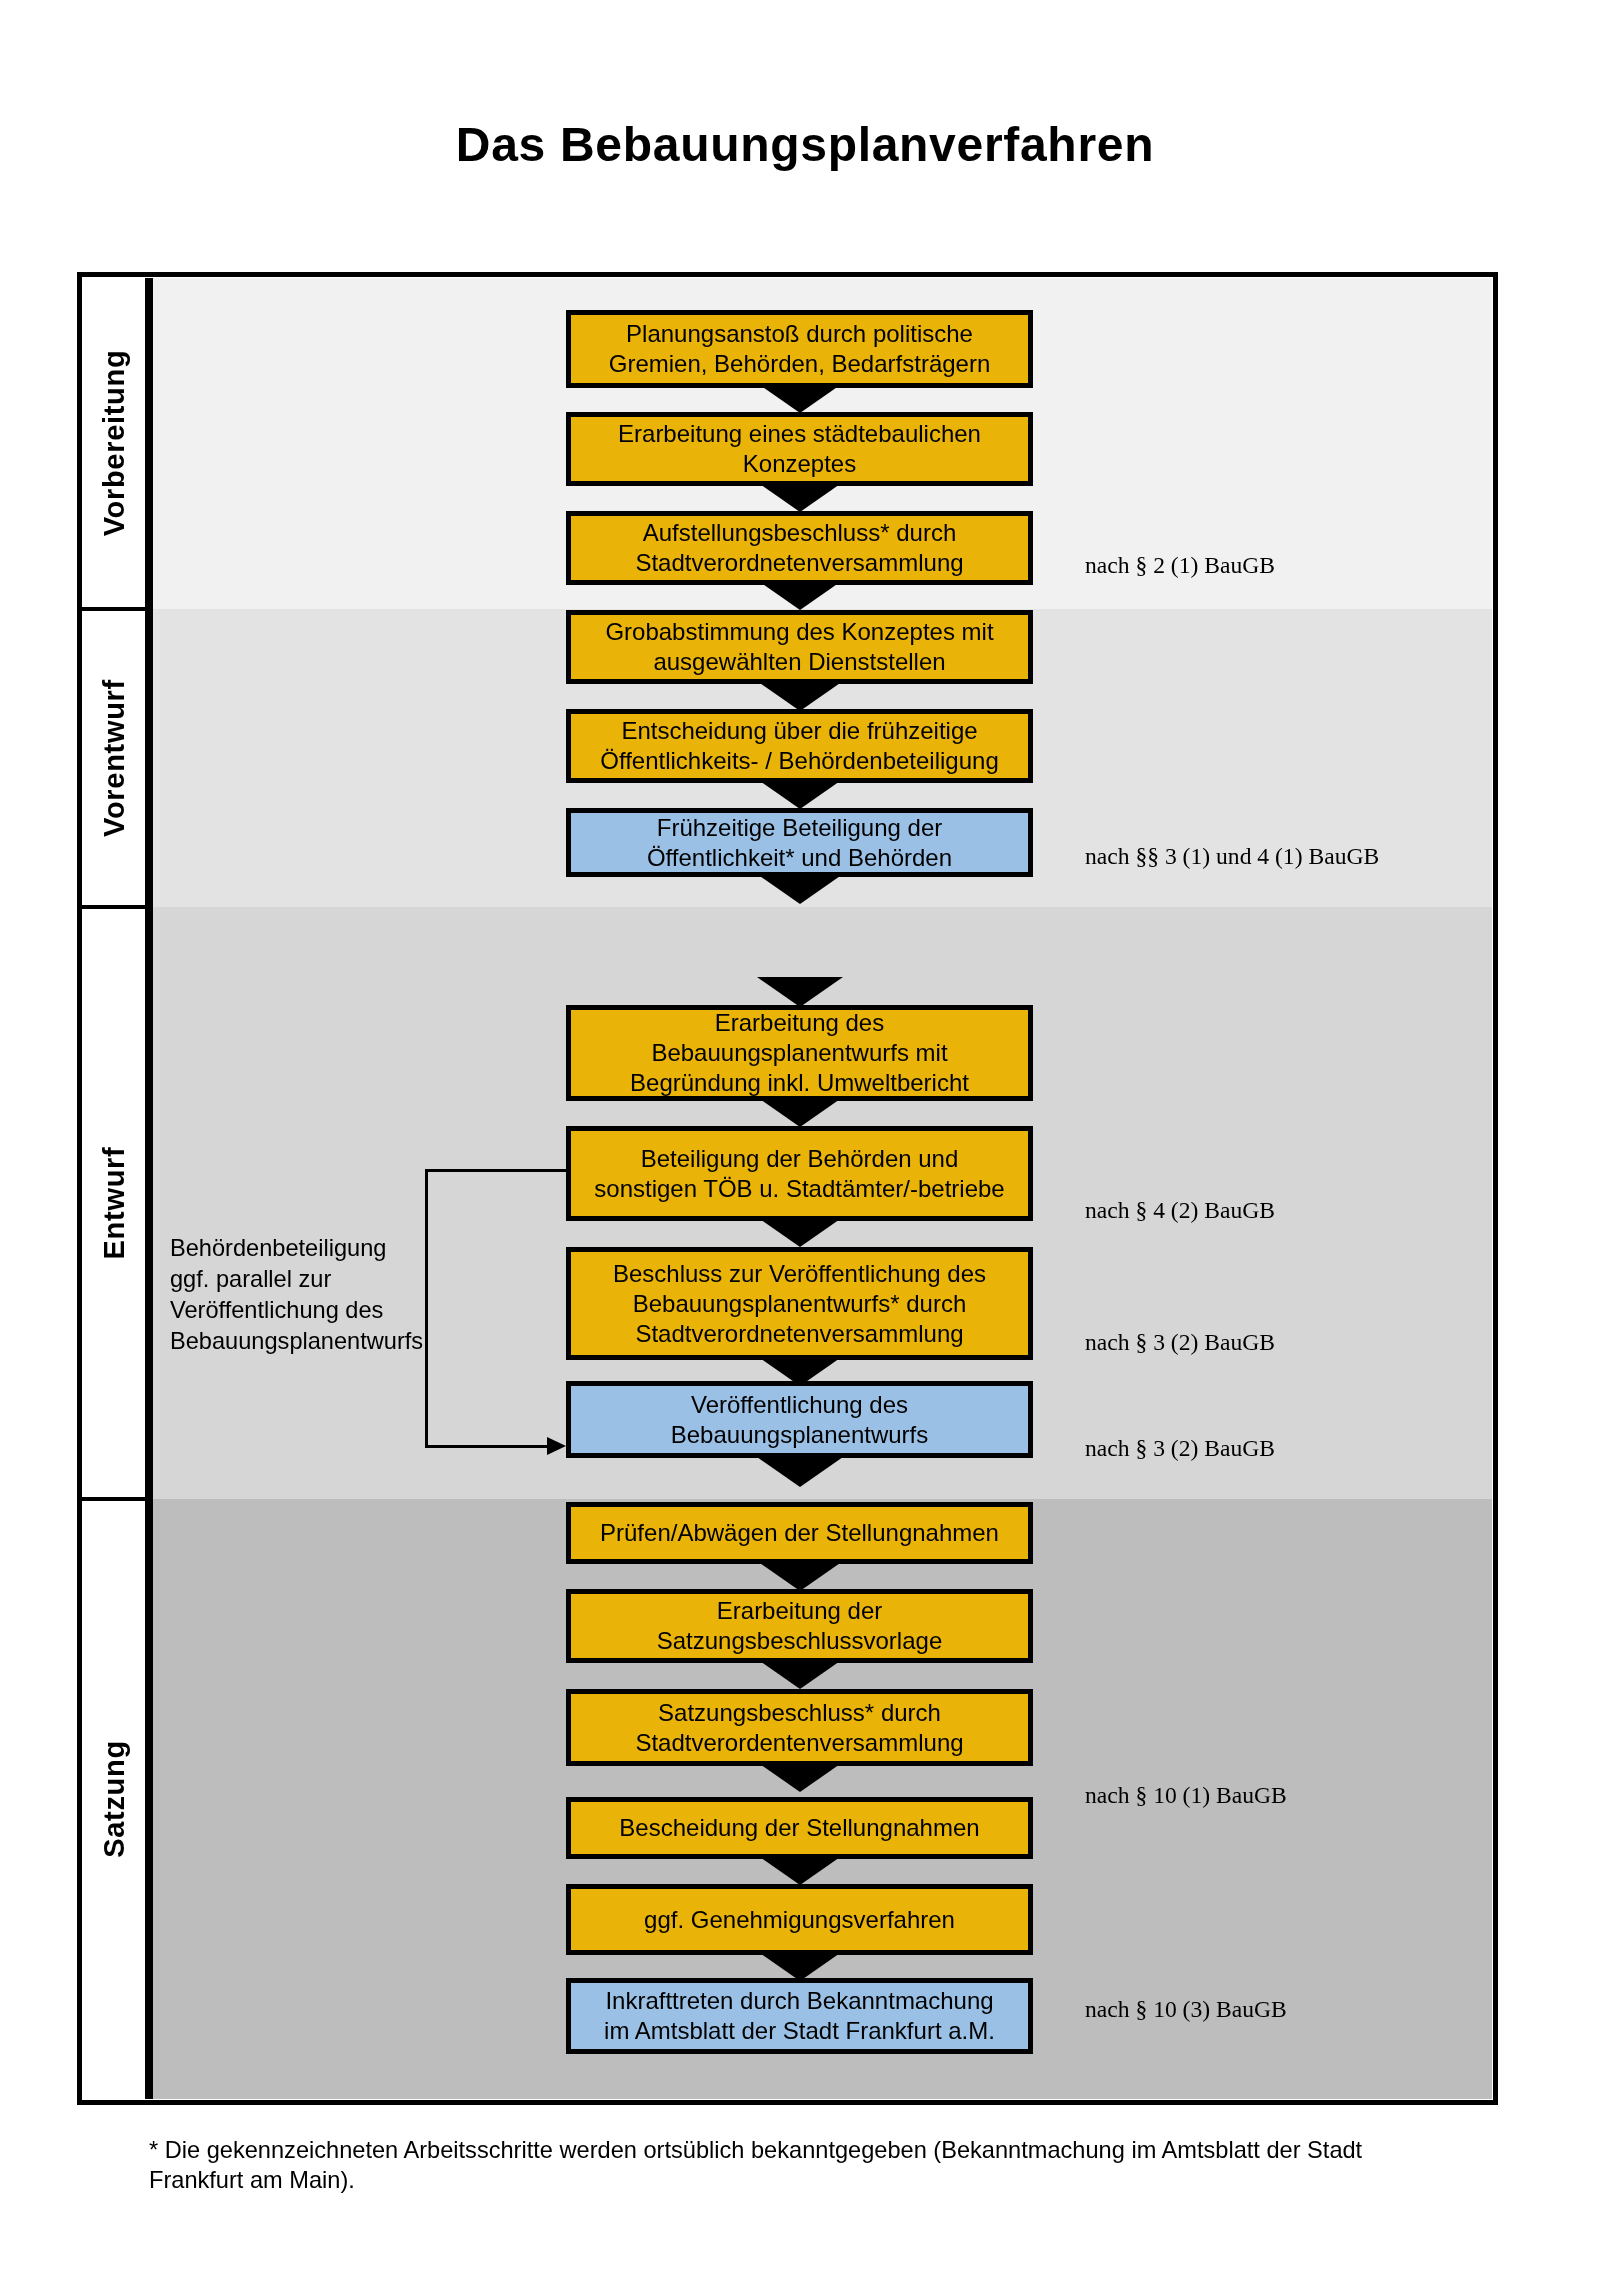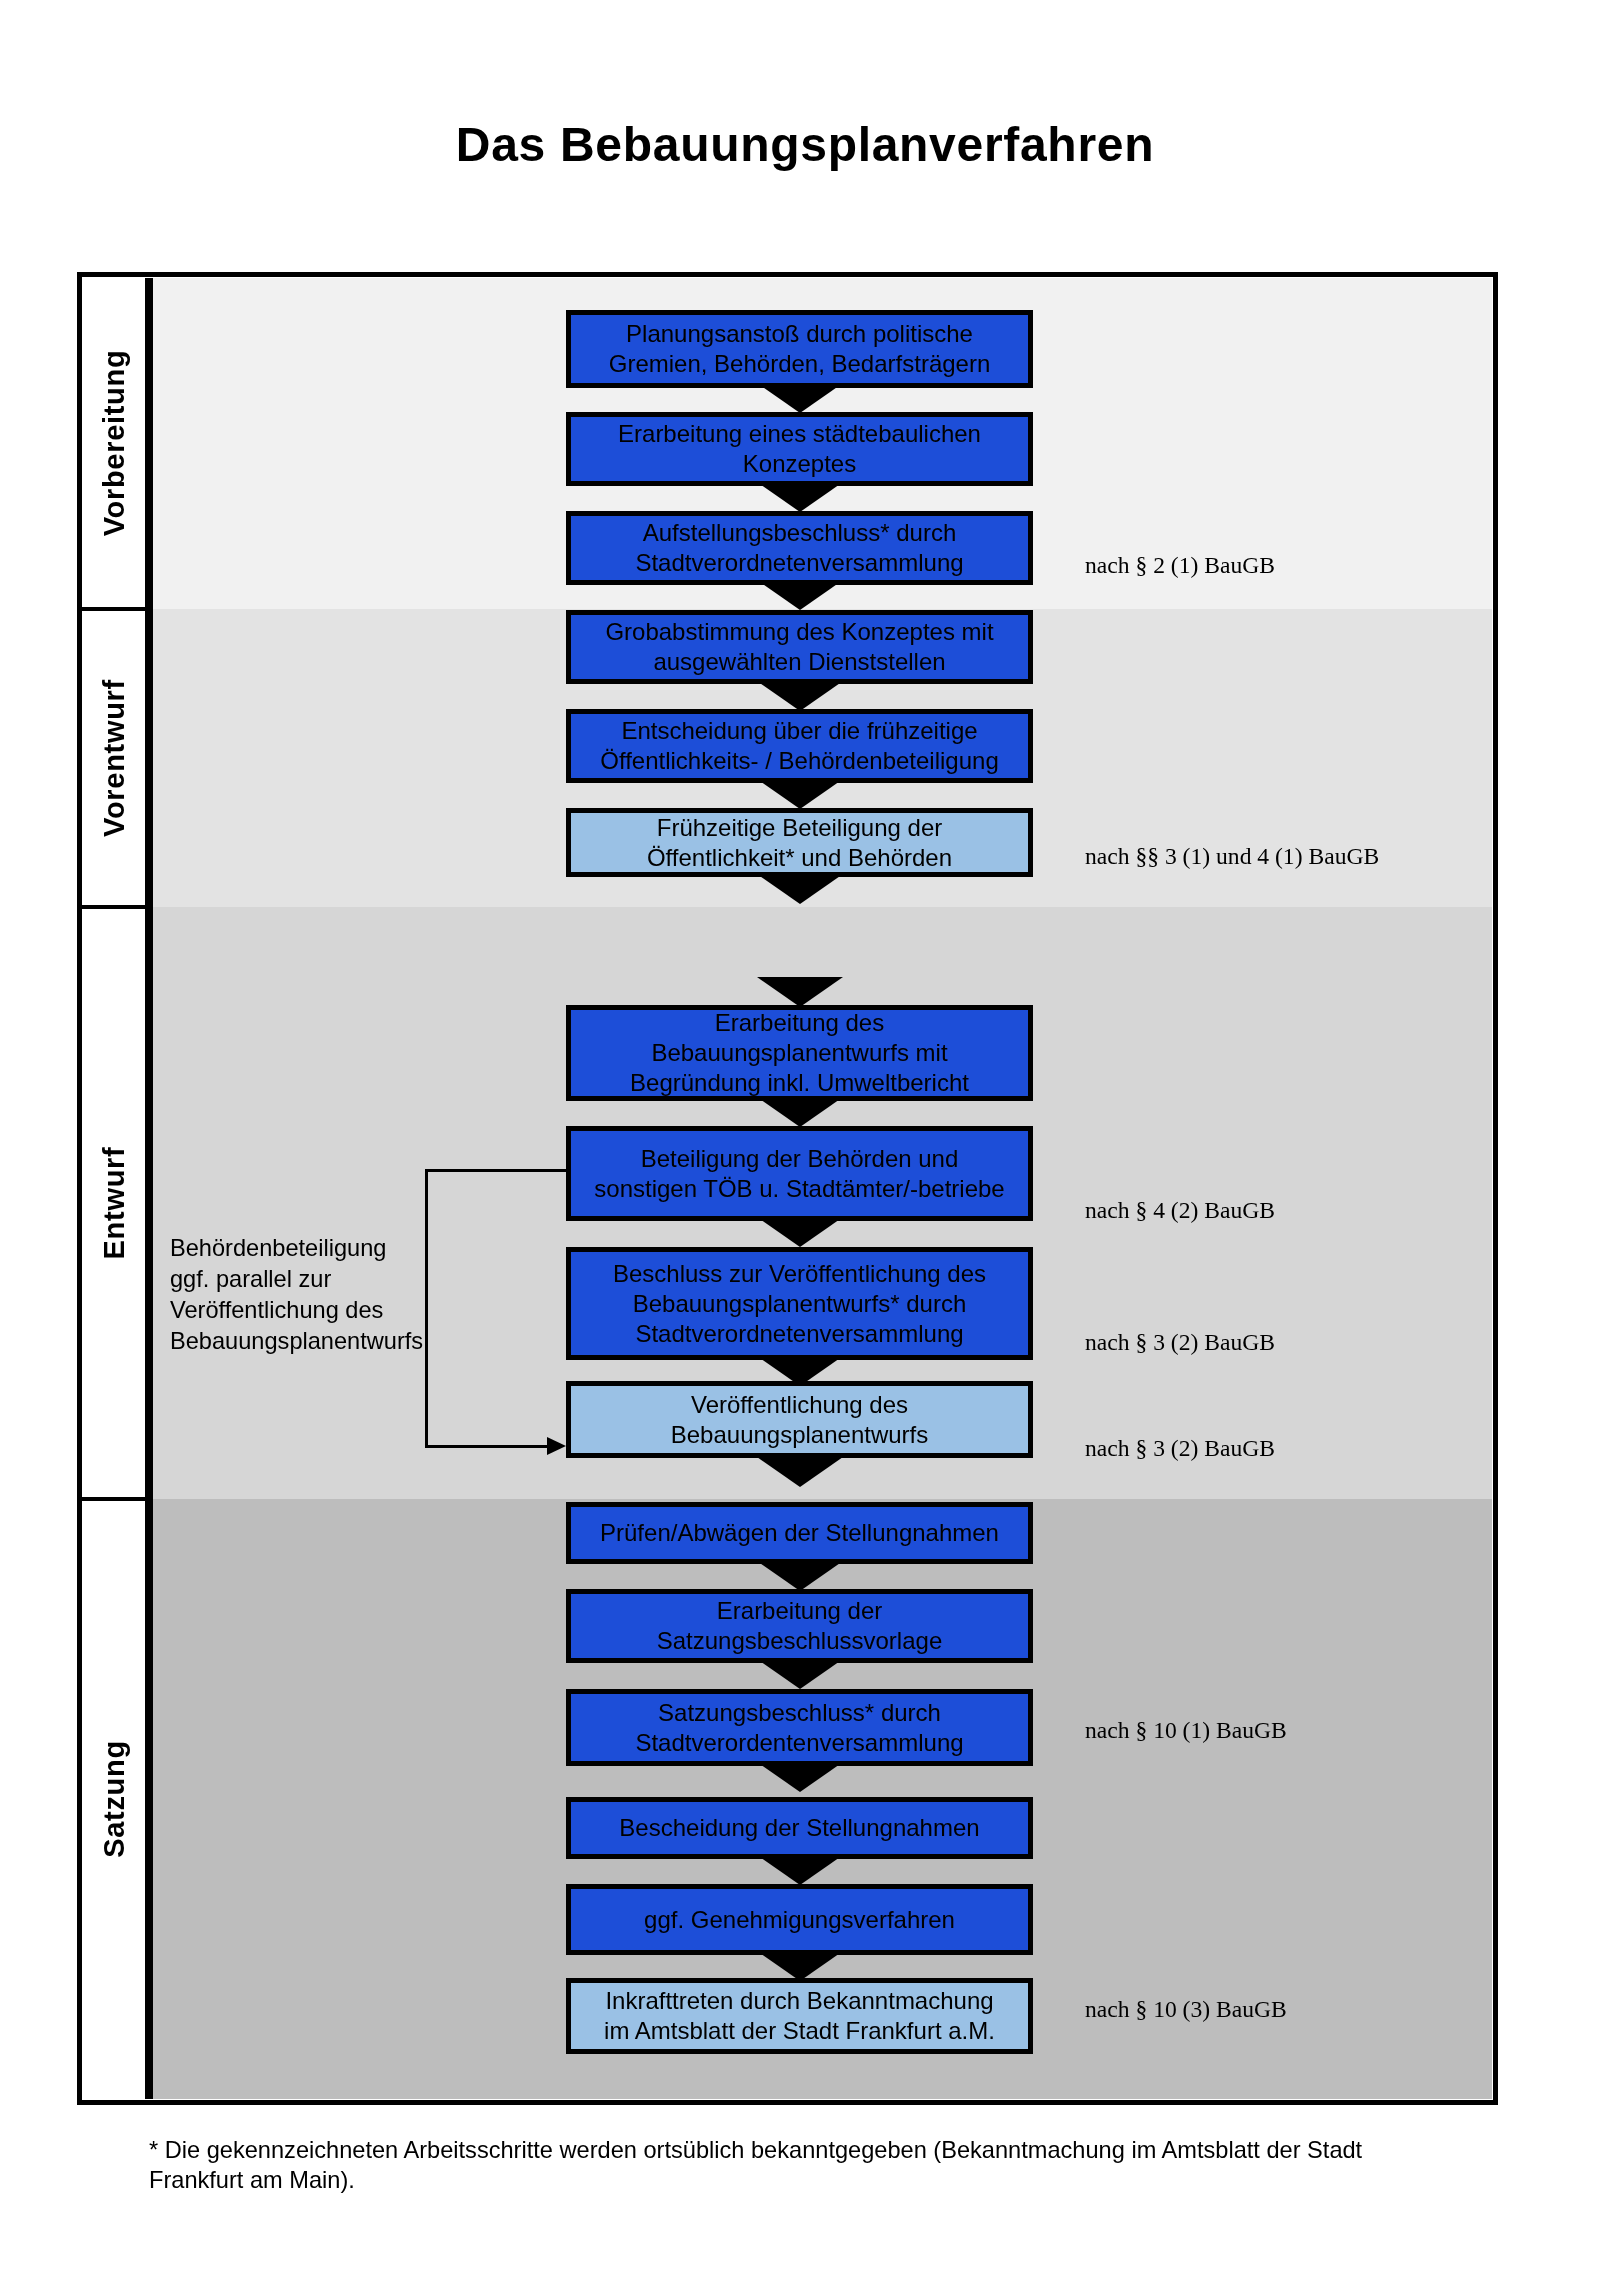--- a/index.html
+++ b/index.html
@@ -17,21 +17,21 @@
   .band2{top:609px;height:298px;background:#e3e3e3;}
   .band3{top:907px;height:592px;background:#d6d6d6;}
   .band4{top:1499px;height:600px;background:#bdbdbd;}
   .rail-div{position:absolute;left:82px;width:63px;height:3.9px;background:#000;z-index:4;}
   .rd1{top:607px;} .rd2{top:905px;} .rd3{top:1497px;}
   .plabel{position:absolute;left:114px;transform:translate(-50%,-50%) rotate(-90deg);
           font-size:29px;font-weight:bold;white-space:nowrap;z-index:5;letter-spacing:0.7px;}
   .pl1{top:443px;} .pl2{top:758px;} .pl3{top:1203px;} .pl4{top:1799px;}
 
   .bx{position:absolute;left:566px;width:467px;border:5.2px solid #000;box-sizing:border-box;
-      background:#1d4ed8;display:flex;flex-direction:column;justify-content:center;
+      background:#eab308;display:flex;flex-direction:column;justify-content:center;
       text-align:center;font-size:24px;line-height:30px;z-index:2;}
   .bx .ln b{font-weight:normal;text-align:center;}
   .hl{background:#9ac1e5;}
   .b1{top:310px;height:78px;}  .b2{top:412px;height:74px;}  .b3{top:511px;height:74px;}
   .b4{top:610px;height:74px;}  .b5{top:709px;height:74px;} .b6{top:808px;height:69px;}
   .b7{top:911px;height:69px;} .b8{top:1005px;height:96px;} .b9{top:1126px;height:95px;}
   .b10{top:1247px;height:113px;}.b11{top:1381px;height:77px;}.b12{top:1502px;height:62px;}
   .b13{top:1589px;height:74px;}.b14{top:1689px;height:77px;}.b15{top:1797px;height:62px;}
   .b16{top:1884px;height:71px;align-items:center;}.b17{top:1978px;height:76px;}
 
@@ -47,21 +47,21 @@
   .conn-v{left:425px;top:1169px;width:3.3px;height:279px;}
   .conn-h2{left:425px;top:1445px;width:122px;height:3.3px;}
   .conn-arrow{position:absolute;left:547px;top:1437px;width:0;height:0;z-index:1;
               border-top:9.8px solid transparent;border-bottom:9.8px solid transparent;
               border-left:19.6px solid #000;}
 
   .annot{position:absolute;left:170px;top:1233px;width:334px;text-align:left;
          font-size:23.6px;line-height:31px;z-index:3;}
   .ref{position:absolute;left:1085px;font-size:23.6px;white-space:nowrap;z-index:3;font-family:Liberation Serif, serif;}
   .r1{top:552px;} .r2{top:843px;} .r3{top:1197px;} .r4{top:1329px;}
-  .r5{top:1435px;} .r6{top:1717px;} .r7{top:1996px;text-align:center;}
+  .r5{top:1435px;} .r6{top:1782px;} .r7{top:1996px;text-align:center;}
 
   .footnote{position:absolute;left:149px;top:2135px;width:1361px;
             font-size:23.6px;line-height:30px;}
 </style>
 </head>
 <body>
 
 <div class="page">
 
   <div class="doc-title">Das Bebauungsplanverfahren</div>

